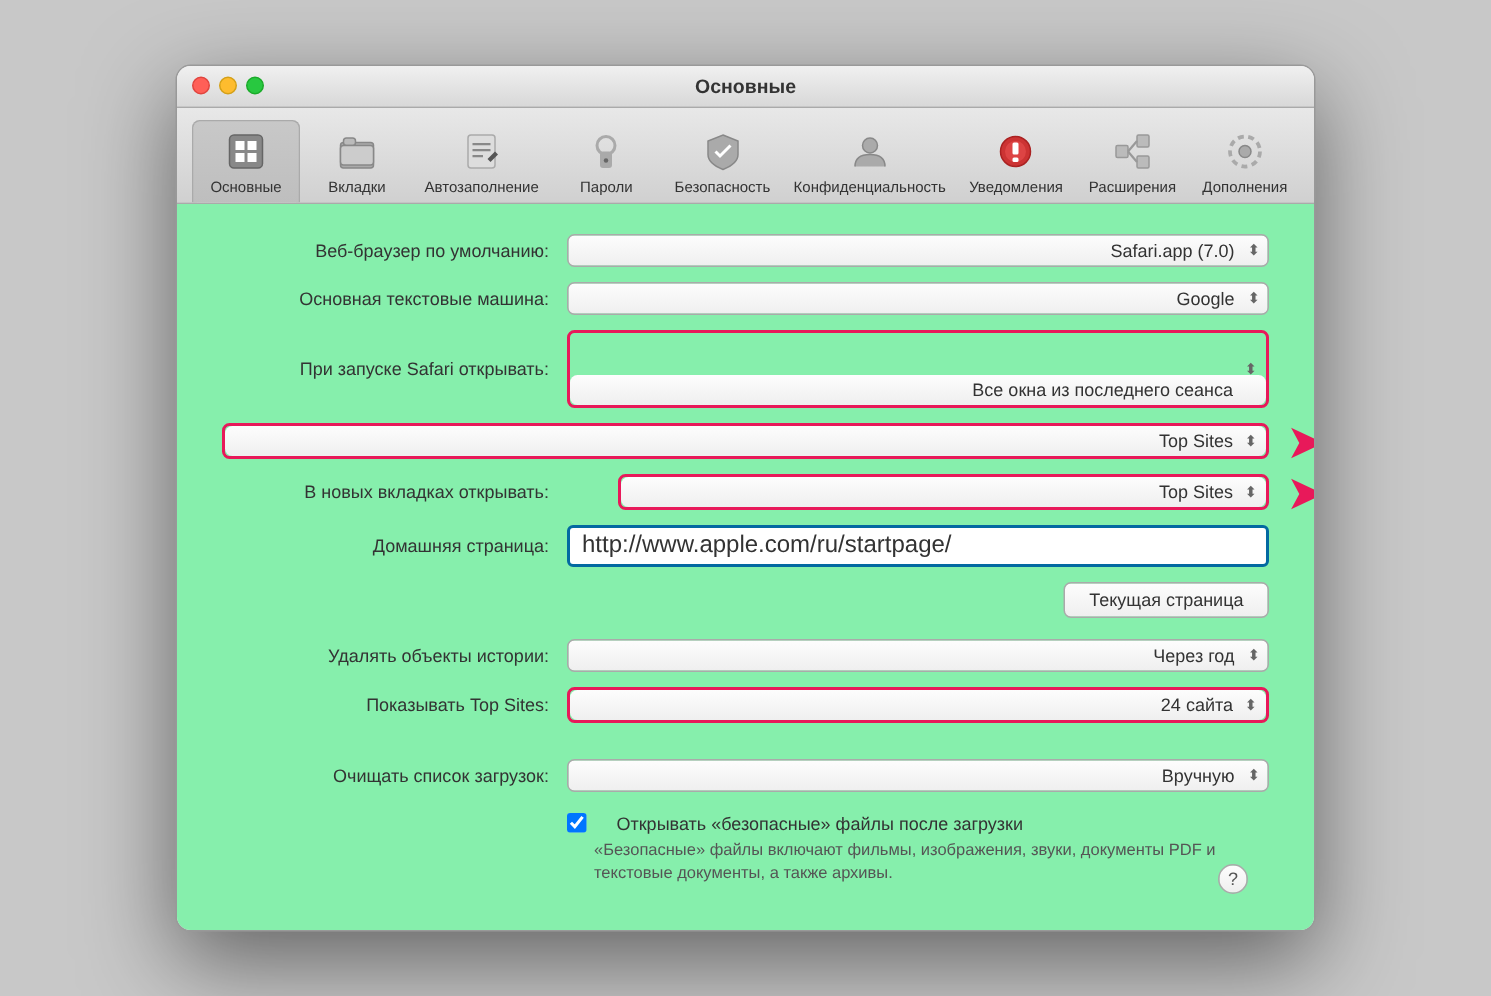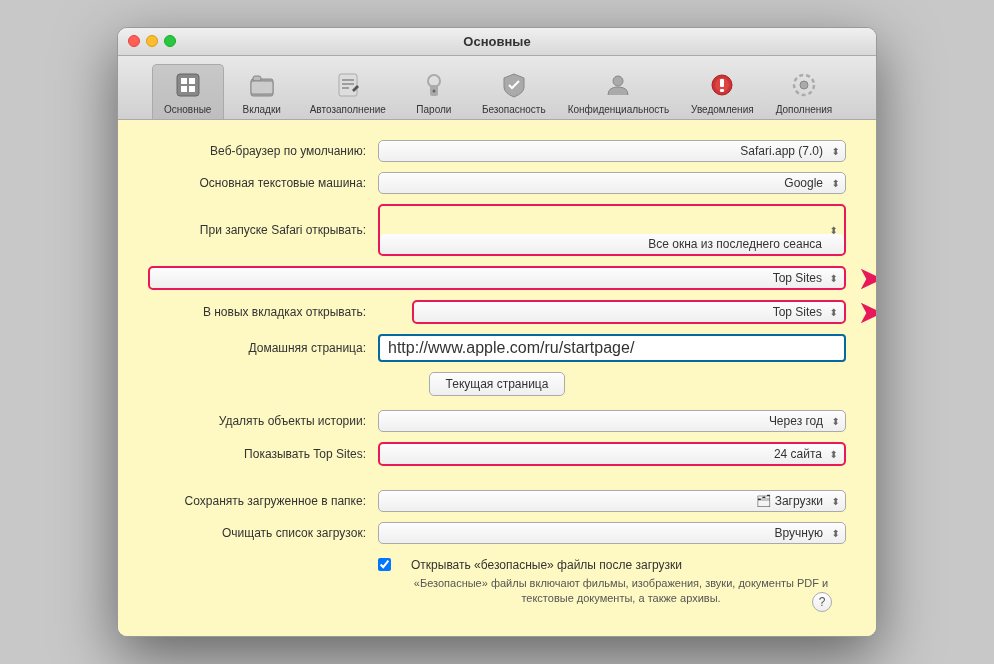--- a/index.html
+++ b/index.html
@@ -99,21 +99,21 @@
 
     .toolbar-label {
       font-size: 10px;
       color: #333;
       white-space: nowrap;
     }
 
     
     .content {
       padding: 20px 30px;
-      background: #fef9c3;
+      background: #86efac;
     }
 
     .form-row {
       display: flex;
       align-items: center;
       margin-bottom: 10px;
     }
 
     .form-label {
       text-align: right;
@@ -170,21 +170,21 @@
       border-radius: 4px;
       padding: 3px 8px;
       font-size: 16px;
       width: 100%;
       background: white;
       color: #333;
     }
 
     .button-row {
       display: flex;
-      justify-content: center;
+      justify-content: flex-end;
       margin: 8px 0 14px;
     }
 
     .mac-button {
       background: linear-gradient(to bottom, #fdfdfd, #efefef);
       border: 1px solid #aaa;
       border-radius: 5px;
       padding: 4px 16px;
       font-size: 12px;
       color: #333;
@@ -199,21 +199,20 @@
       font-size: 12px;
       color: #333;
       display: flex;
       align-items: center;
       gap: 20px;
     }
 
     .checkbox-sub {
       font-size: 11px;
       color: #555;
-      text-align: center;
       margin-top: 4px;
       line-height: 1.4;
     }
 
     .help-btn {
       position: absolute;
       bottom: 14px;
       right: 14px;
       width: 20px;
       height: 20px;
@@ -336,20 +335,32 @@
         <svg width="28" height="28" viewBox="0 0 28 28">
           <circle cx="14" cy="14" r="10" fill="#cc3333" stroke="#aa2222" stroke-width="1"></circle>
           <circle cx="14" cy="14" r="7" fill="#dd4444"></circle>
           <rect x="12" y="8" width="4" height="8" rx="1" fill="white"></rect>
           <rect x="12" y="18" width="4" height="3" rx="1" fill="white"></rect>
         </svg>
       </div>
       <span class="toolbar-label">Уведомления</span>
     </div>
 
+    <div class="toolbar-item">
+      <div class="toolbar-icon">
+        <svg width="28" height="28" viewBox="0 0 28 28">
+          <rect x="3" y="10" width="8" height="8" rx="1" fill="#bbb" stroke="#999" stroke-width="1"></rect>
+          <rect x="17" y="3" width="8" height="8" rx="1" fill="#bbb" stroke="#999" stroke-width="1"></rect>
+          <rect x="17" y="17" width="8" height="8" rx="1" fill="#bbb" stroke="#999" stroke-width="1"></rect>
+          <line x1="11" y1="14" x2="17" y2="7" stroke="#999" stroke-width="1.5"></line>
+          <line x1="11" y1="14" x2="17" y2="21" stroke="#999" stroke-width="1.5"></line>
+        </svg>
+      </div>
+      <span class="toolbar-label">Расширения</span>
+    </div>
 
     <div class="toolbar-item">
       <div class="toolbar-icon">
         <svg width="28" height="28" viewBox="0 0 28 28">
           <circle cx="14" cy="14" r="4" fill="#aaa" stroke="#888" stroke-width="1"></circle>
           <circle cx="14" cy="14" r="10" fill="none" stroke="#aaa" stroke-width="2.5" stroke-dasharray="4 3"></circle>
         </svg>
       </div>
       <span class="toolbar-label">Дополнения</span>
     </div>
@@ -441,30 +452,20 @@
         <div class="select-wrapper highlighted">
           <select class="mac-select" style="border:none;">
             <option>24 сайта</option>
           </select>
         </div>
       </div>
     </div>
 
     <div class="separator"></div>
 
-    <div class="form-row">
-      <span class="form-label">Сохранять загруженное в папке:</span>
-      <div class="form-control">
-        <div class="select-wrapper">
-          <select class="mac-select">
-            <option>🗂 Загрузки</option>
-          </select>
-        </div>
-      </div>
-    </div>
 
     <div class="form-row">
       <span class="form-label">Очищать список загрузок:</span>
       <div class="form-control">
         <div class="select-wrapper">
           <select class="mac-select">
             <option>Вручную</option>
           </select>
         </div>
       </div>

